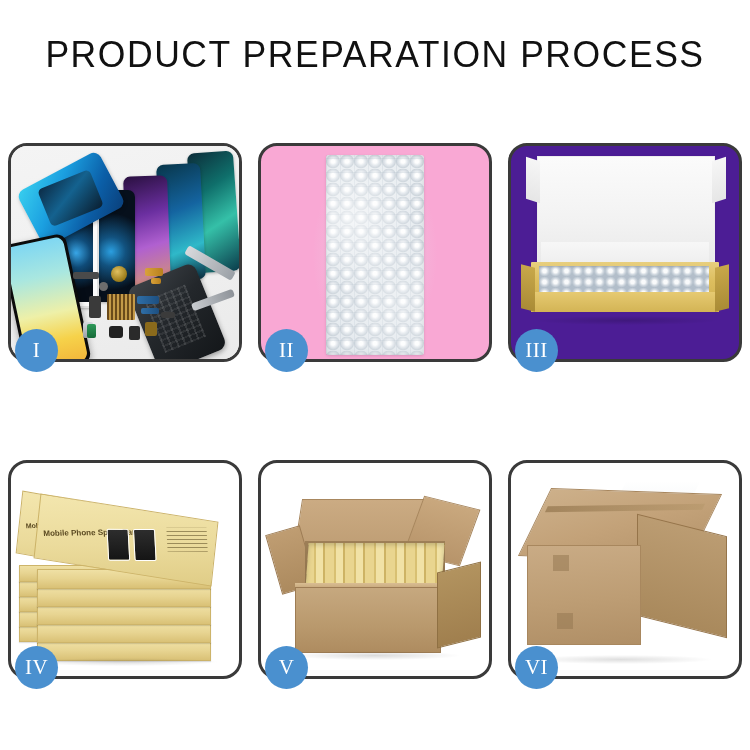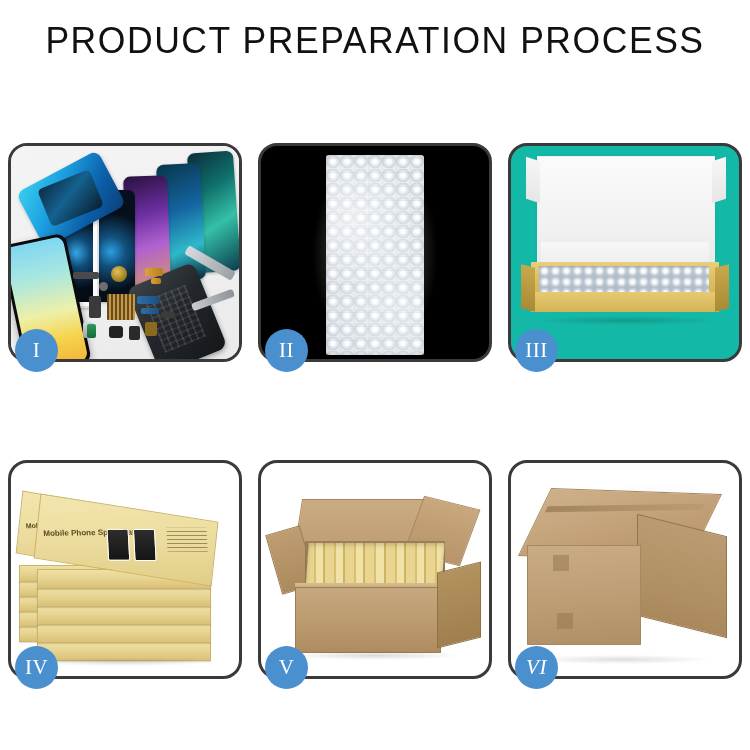--- a/index.html
+++ b/index.html
@@ -11,21 +11,21 @@
     width: 750px;
     height: 750px;
     overflow: hidden;
     font-family: "Liberation Sans", sans-serif;
     color: #111;
     position: relative;
   }
 
   
   .header {
-    padding-top: 22px;
+    padding-top: 36px;
     text-align: center;
   }
   .title {
     font-family: "Liberation Sans", sans-serif;
     font-size: 37px;
     font-weight: 500;
     letter-spacing: 1.6px;
     color: #111111;
     line-height: 1.05;
     transform: scaleX(0.96);
@@ -218,21 +218,21 @@
     border-radius: 2px;
   }
   .part.green {
     background: linear-gradient(180deg,#2e9a5a,#166a38);
   }
   .part.silver {
     background: linear-gradient(180deg,#d6d9dd,#9ba0a6);
   }
 
   
-  .p2 { background: #000000; }
+  .p2 { background: #f9a8d4; }
   .bubblewrap {
     position: absolute;
     left: 50%;
     top: 9px;
     transform: translateX(-50%);
     width: 98px;
     height: 200px;
     background:
       radial-gradient(circle at 50% 45%, rgba(255,255,255,.95) 0 18%, rgba(226,231,236,.9) 40%, rgba(199,208,216,.85) 62%, rgba(231,236,240,.6) 72%) 0 0 / 14px 14px,
       linear-gradient(180deg,#eef1f4,#e3e8ed 55%, #dde3e9);
@@ -248,21 +248,21 @@
       repeating-linear-gradient(0deg, rgba(160,175,190,.18) 0 1px, transparent 1px 14px),
       repeating-linear-gradient(90deg, rgba(160,175,190,.18) 0 1px, transparent 1px 14px);
   }
   .bw-halo {
     position:absolute; left:50%; top: 4px; transform: translateX(-50%);
     width: 126px; height: 208px;
     background: radial-gradient(ellipse at 50% 50%, rgba(226,232,238,.55), rgba(255,255,255,0) 70%);
   }
 
   
-  .p3 { background: #14b8a6; }
+  .p3 { background: #4c1d95; }
   .box3-lid {
     position:absolute; left: 26px; top: 10px;
     width: 176px; height: 118px;
     background: linear-gradient(180deg,#fbfbfb 0%, #f2f2f2 55%, #e7e7e7 100%);
     border: 1px solid #ededed;
     box-shadow: 0 2px 5px rgba(0,0,0,.06);
   }
   .box3-lid::before {
     content:"";
     position:absolute; left:-12px; top: 2px;
@@ -421,21 +421,21 @@
     width: 150px; height: 7px;
     background: linear-gradient(180deg,#d9bd92,#c1a174);
   }
   .c5-shadow {
     position:absolute; left: 30px; bottom: 16px;
     width: 168px; height: 9px;
     background: radial-gradient(ellipse at 50% 50%, rgba(0,0,0,.14), rgba(0,0,0,0) 72%);
   }
 
   
-  .p6 { background: #ffffff; font-style: italic; }
+  .p6 { background: #ffffff; }
   .c6-top {
     position:absolute; left: 22px; top: 28px;
     width: 172px; height: 66px;
     background: linear-gradient(160deg,#cdb08a 0%, #c3a279 50%, #b4936a 100%);
     transform: skewX(-26deg) skewY(2deg);
     border: 1px solid #a8875e;
   }
   .c6-topseam {
     position:absolute; left: 36px; top: 42px;
     width: 156px; height: 6px;

